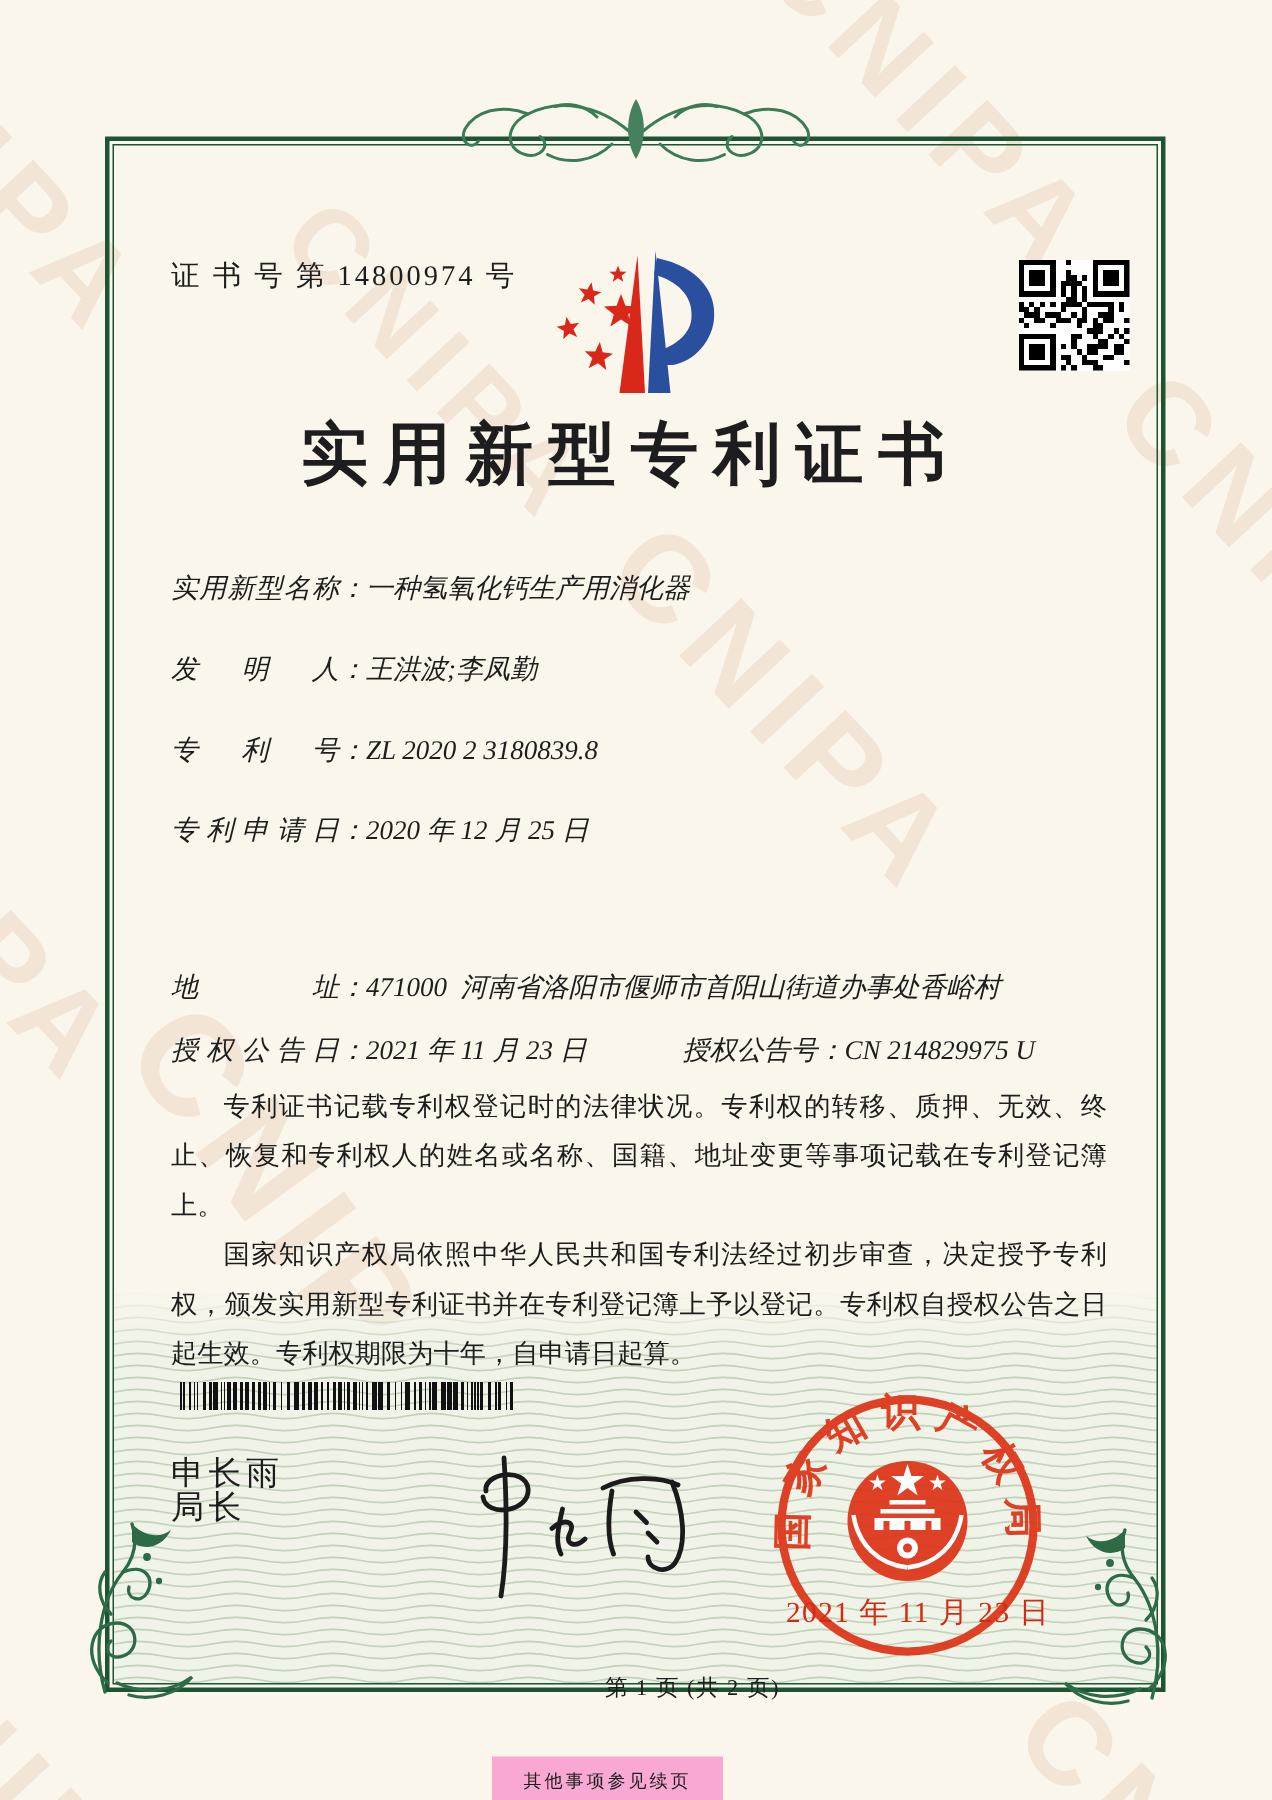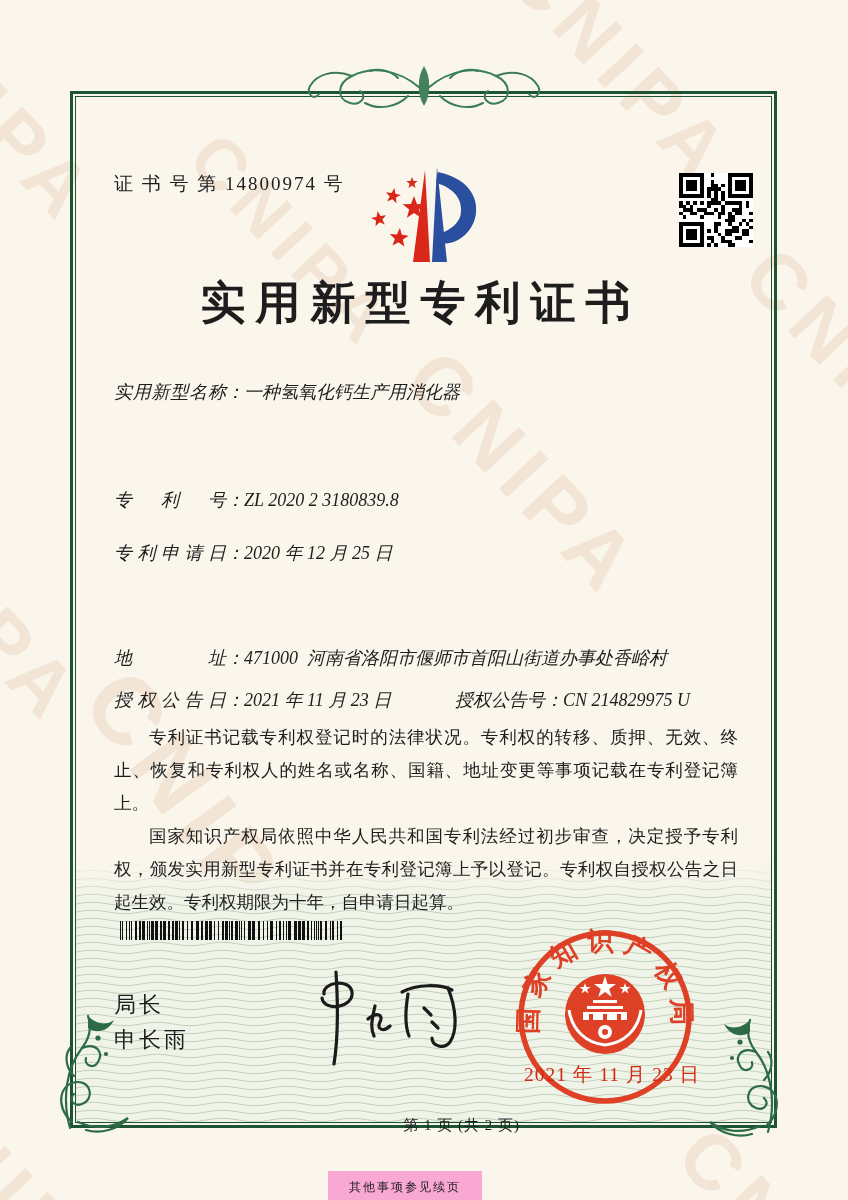--- a/index.html
+++ b/index.html
@@ -270,20 +270,23 @@
         <rect x="0" y="49.33333333333333" width="24.666666666666664" height="24.666666666666664" fill="#000"></rect>
         <rect x="3.5238095238095237" y="52.857142857142854" width="17.61904761904762" height="17.61904761904762" fill="#fff"></rect>
         <rect x="7.0476190476190474" y="56.38095238095238" width="10.571428571428571" height="10.571428571428571" fill="#000"></rect>
       </svg>
 
     <div class="title">实用新型专利证书</div>
 
     <div class="row" style="top:356px">
       <span class="flabel">实用新型名称</span><span class="fcolon">：</span><span class="fval">一种氢氧化钙生产用消化器</span>
     </div>
+    <div class="row" style="top:410px">
+      <span class="flabel">发明人</span><span class="fcolon">：</span><span class="fval">王洪波;李凤勤</span>
+    </div>
     <div class="row" style="top:464px">
       <span class="flabel">专利号</span><span class="fcolon">：</span><span class="fval">ZL 2020 2 3180839.8</span>
     </div>
     <div class="row" style="top:517px">
       <span class="flabel">专利申请日</span><span class="fcolon">：</span><span class="fval">2020 年 12 月 25 日</span>
     </div>
     <div class="row" style="top:622px">
       <span class="flabel">地址</span><span class="fcolon">：</span><span class="fval">471000  河南省洛阳市偃师市首阳山街道办事处香峪村</span>
     </div>
     <div class="row" style="top:664px;width:624px">
@@ -355,21 +358,21 @@
         <rect x="198" y="0" width="1" height="19" fill="#111"></rect>
         <rect x="200" y="0" width="2" height="19" fill="#111"></rect>
         <rect x="205" y="0" width="2" height="19" fill="#111"></rect>
         <rect x="210" y="0" width="1" height="19" fill="#111"></rect>
         <rect x="212" y="0" width="2" height="19" fill="#111"></rect>
         <rect x="217" y="0" width="1" height="19" fill="#111"></rect>
         <rect x="220" y="0" width="2" height="19" fill="#111"></rect>
       </svg>
 
     <div class="director" style="top:966px">局长</div>
-    <div class="director" style="top:1001px">申长雨</div>
+    <div class="director" style="top:943px">申长雨</div>
 
     <svg class="signature" width="195" height="110" viewBox="0 0 195 110">
       <g stroke="#1b1b1b" stroke-width="3.2" fill="none" stroke-linecap="round" stroke-linejoin="round">
         <path d="M52,30 C50,18 78,14 80,28 C82,44 52,48 50,34"></path>
         <path d="M64,8 C66,40 66,75 62,100"></path>
         <path d="M103,42 C100,55 98,64 102,72"></path>
         <path d="M96,55 C104,48 112,50 108,58 C104,66 112,68 118,62"></path>
         <path d="M130,28 C145,20 168,20 180,26"></path>
         <path d="M136,30 C133,48 133,62 137,72"></path>
         <path d="M176,24 C184,44 186,66 178,78 C172,86 160,82 160,74"></path>

